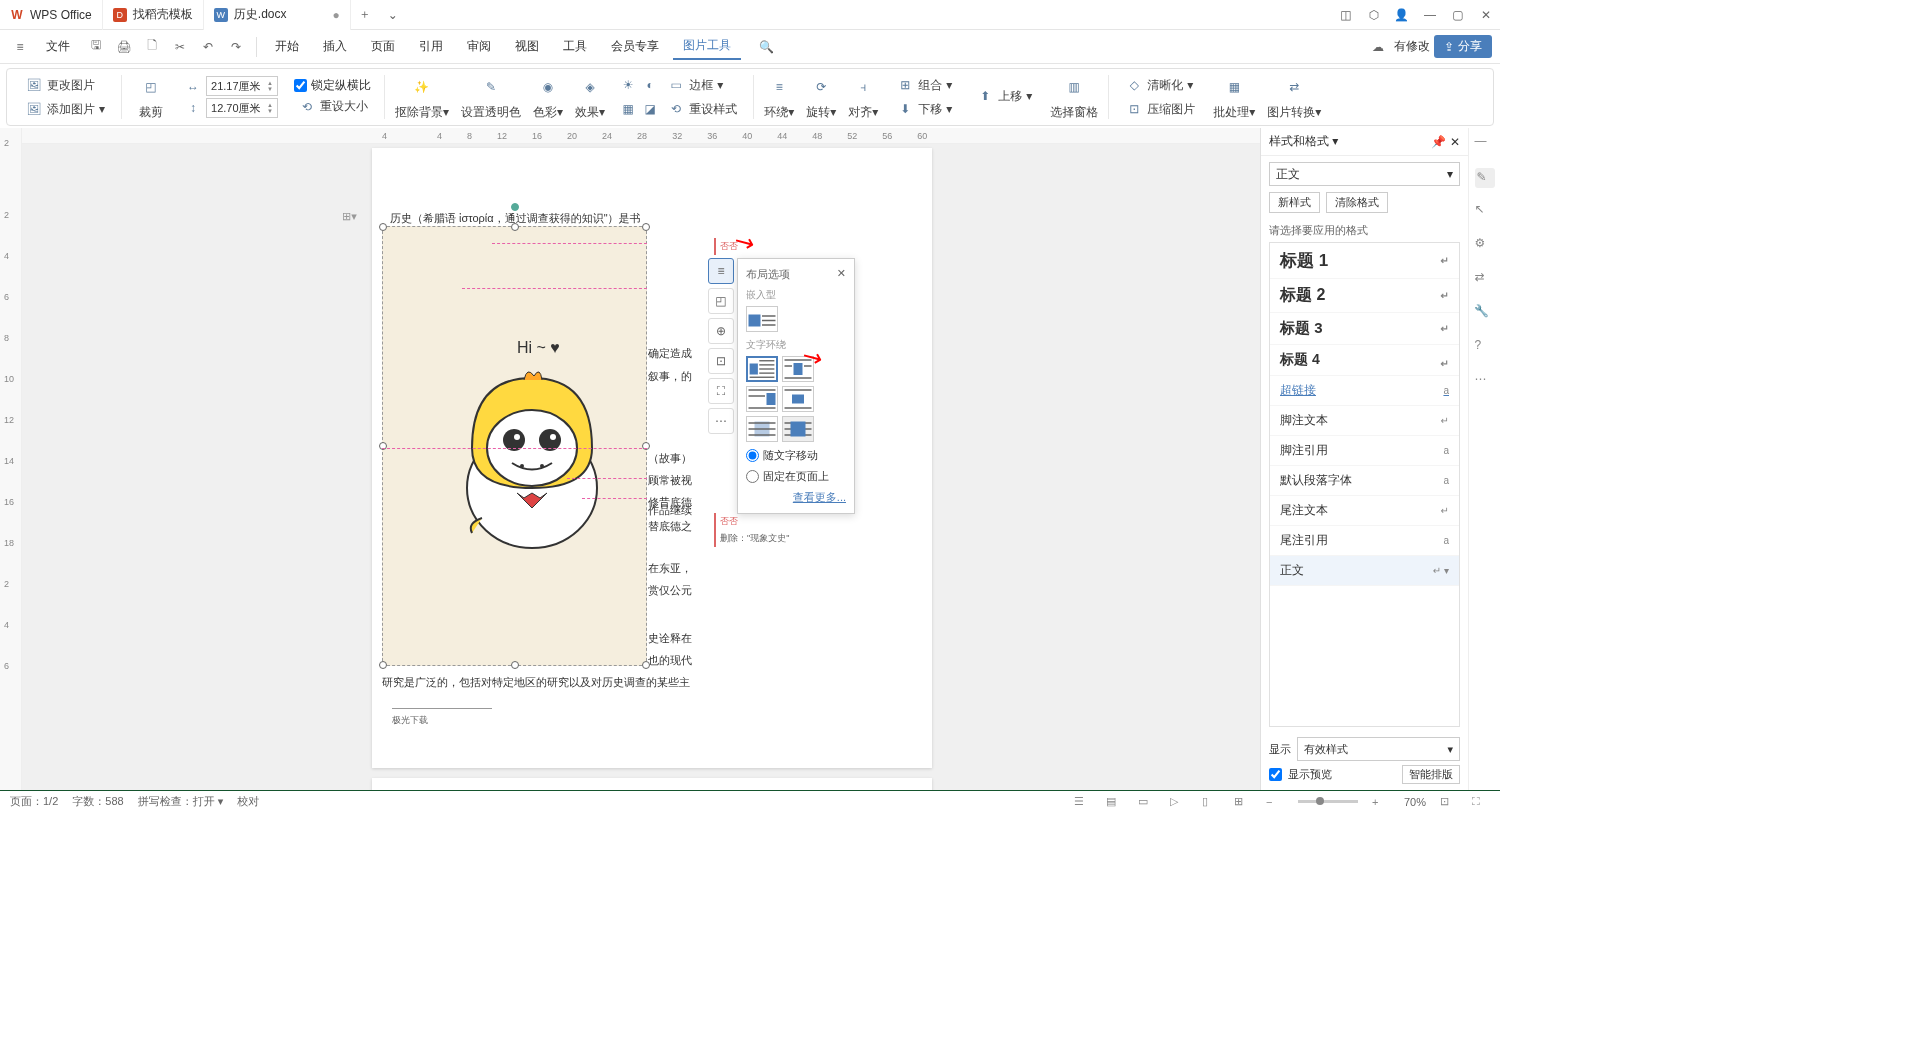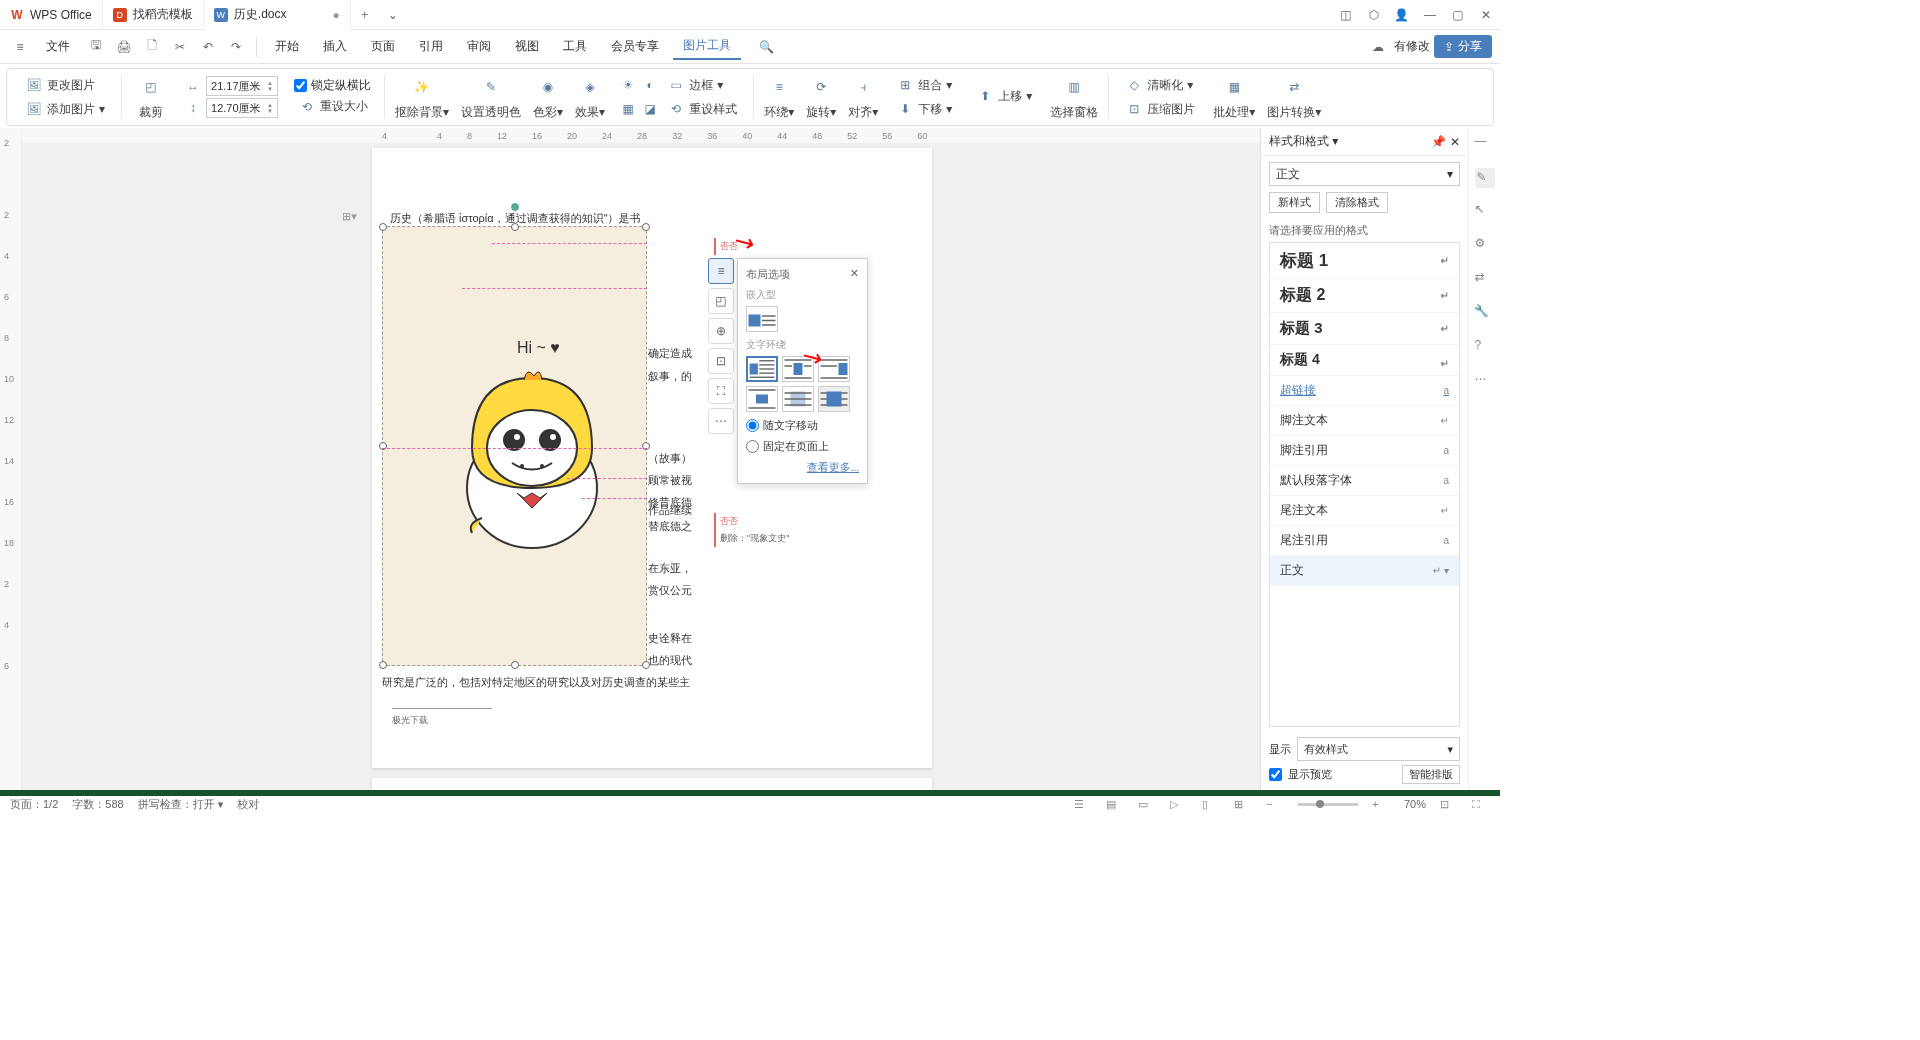--- a/index.html
+++ b/index.html
@@ -46,28 +46,28 @@
 
 .sel-rect { position: absolute; left: 10px; top: 78px; width: 265px; height: 440px; background: #f5eede; border: 1px dashed #999; }
 .sel-handle { position: absolute; width: 8px; height: 8px; background: #fff; border: 1px solid #666; border-radius: 50%; }
 .chick { position: absolute; left: 70px; top: 210px; width: 180px; height: 200px; }
 .hi-text { position: absolute; left: 145px; top: 185px; font-size: 16px; color: #333; }
 
 .txt-line { position: absolute; font-size: 11px; color: #333; }
 .guide-line { position: absolute; border-top: 1px dashed #e861a8; }
 
 
-.popup { position: absolute; left: 715px; top: 130px; width: 131px; background: #fff; border: 1px solid #ccc; box-shadow: 0 2px 8px rgba(0,0,0,0.15); padding: 8px; }
+.popup { position: absolute; left: 715px; top: 130px; width: 118px; background: #fff; border: 1px solid #ccc; box-shadow: 0 2px 8px rgba(0,0,0,0.15); padding: 8px; }
 .popup-title { font-size: 11px; color: #666; display: flex; justify-content: space-between; margin-bottom: 6px; }
 .popup-sec { font-size: 10px; color: #999; margin: 6px 0 4px; }
 .wrap-grid { display: flex; gap: 4px; flex-wrap: wrap; }
 .wrap-opt { width: 32px; height: 26px; border: 1px solid #ccc; display: flex; align-items: center; justify-content: center; font-size: 8px; }
 .wrap-opt.sel { border: 2px solid #4a7ebb; }
 .radio-row { display: flex; align-items: center; gap: 4px; font-size: 11px; margin-top: 6px; }
-.more-link { color: #4a7ebb; text-align: right; font-size: 11px; margin-top: 6px; text-decoration: underline; font-family: Liberation Serif, serif; }
+.more-link { color: #4a7ebb; text-align: right; font-size: 11px; margin-top: 6px; text-decoration: underline; }
 
 
 .img-sidebar { position: absolute; left: 686px; top: 130px; width: 26px; display: flex; flex-direction: column; gap: 4px; }
 .img-sb-btn { width: 26px; height: 26px; background: #fff; border: 1px solid #ddd; border-radius: 3px; display: flex; align-items: center; justify-content: center; color: #666; }
 
 
 .rightpanel { width: 240px; background: #fff; border-left: 1px solid #e0e0e0; display: flex; }
 .rp-main { flex: 1; display: flex; flex-direction: column; }
 .rp-header { height: 28px; display: flex; align-items: center; justify-content: space-between; padding: 0 8px; border-bottom: 1px solid #eee; }
 .rp-drop { margin: 6px 8px; border: 1px solid #ccc; height: 24px; display: flex; align-items: center; padding: 0 6px; justify-content: space-between; }
@@ -83,21 +83,21 @@
 .style-item.link { color: #4a7ebb; text-decoration: underline; }
 .style-item.sel { background: #eef4fb; }
 .ret-icon { font-size: 10px; color: #888; }
 .rp-footer { padding: 6px 8px; font-size: 11px; }
 .rp-footer-row { display: flex; align-items: center; gap: 6px; margin-top: 4px; }
 
 .rp-side { width: 32px; border-left: 1px solid #eee; display: flex; flex-direction: column; align-items: center; padding-top: 6px; gap: 14px; }
 .rp-side-btn { width: 20px; height: 20px; color: #888; }
 
 
-.statusbar { position: absolute; bottom: 0; left: 0; right: 0; height: 22px; background: #fff; border-top: 6px solid #14532d; display: flex; align-items: center; padding: 0 10px; font-size: 11px; color: #666; gap: 14px; }
+.statusbar { position: absolute; bottom: 0; left: 0; right: 0; height: 22px; background: #fff; border-top: 1px solid #14532d; display: flex; align-items: center; padding: 0 10px; font-size: 11px; color: #666; gap: 14px; }
 .sb-spacer { flex: 1; }
 .sb-icon { width: 18px; color: #888; }
 
 .arrow-red { position: absolute; color: red; font-size: 24px; transform: rotate(-30deg); pointer-events: none; }
 
 svg { width: 100%; height: 100%; }
 </style>
 </head>
 <body>
 

